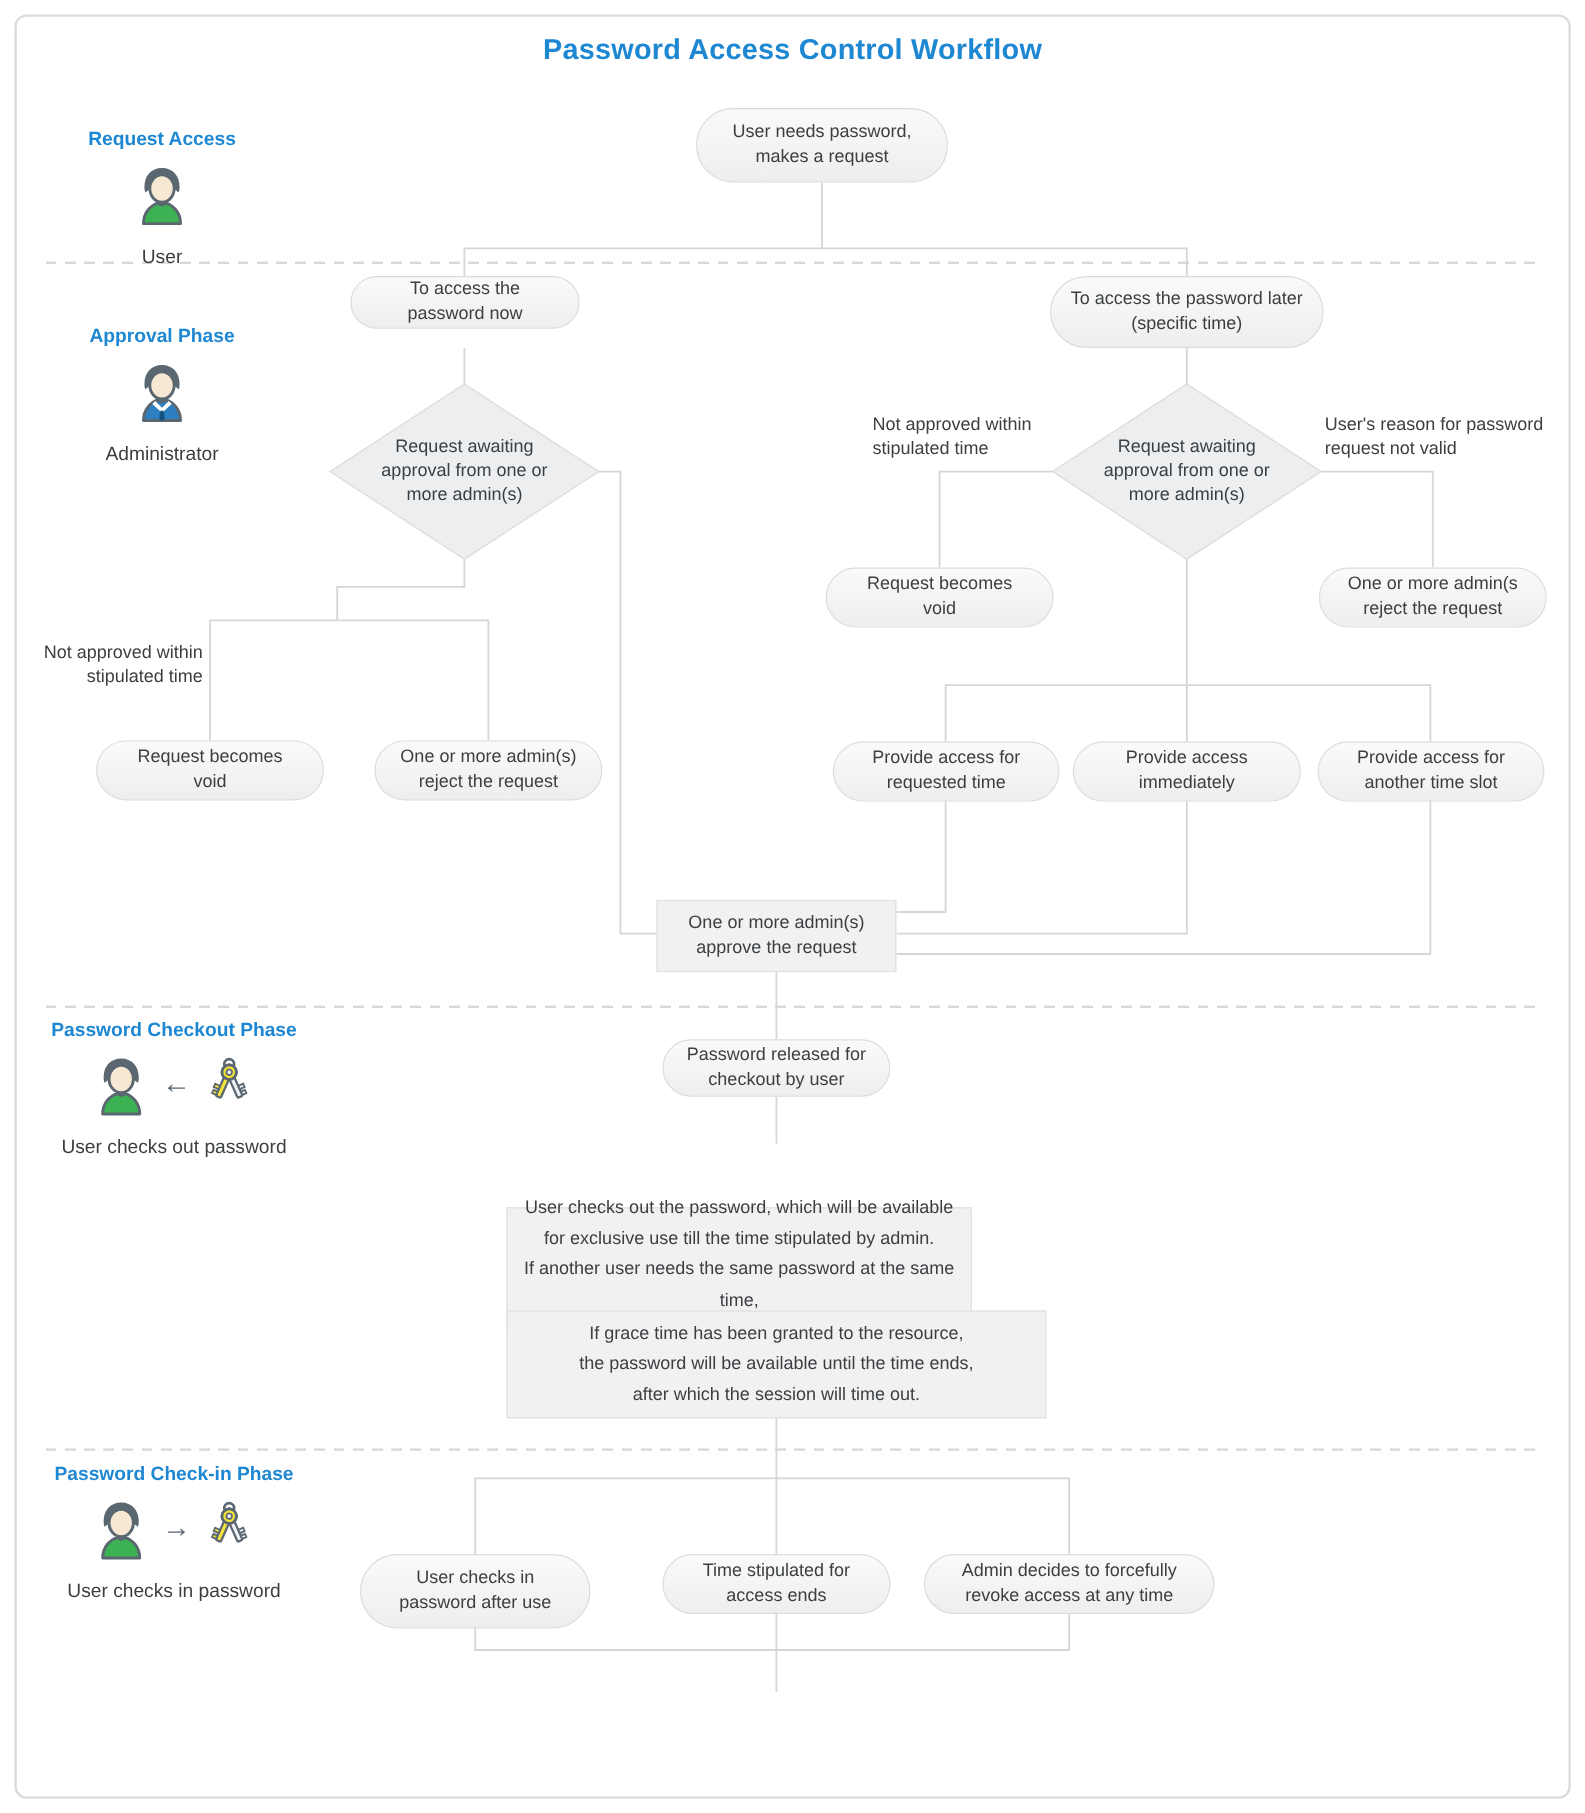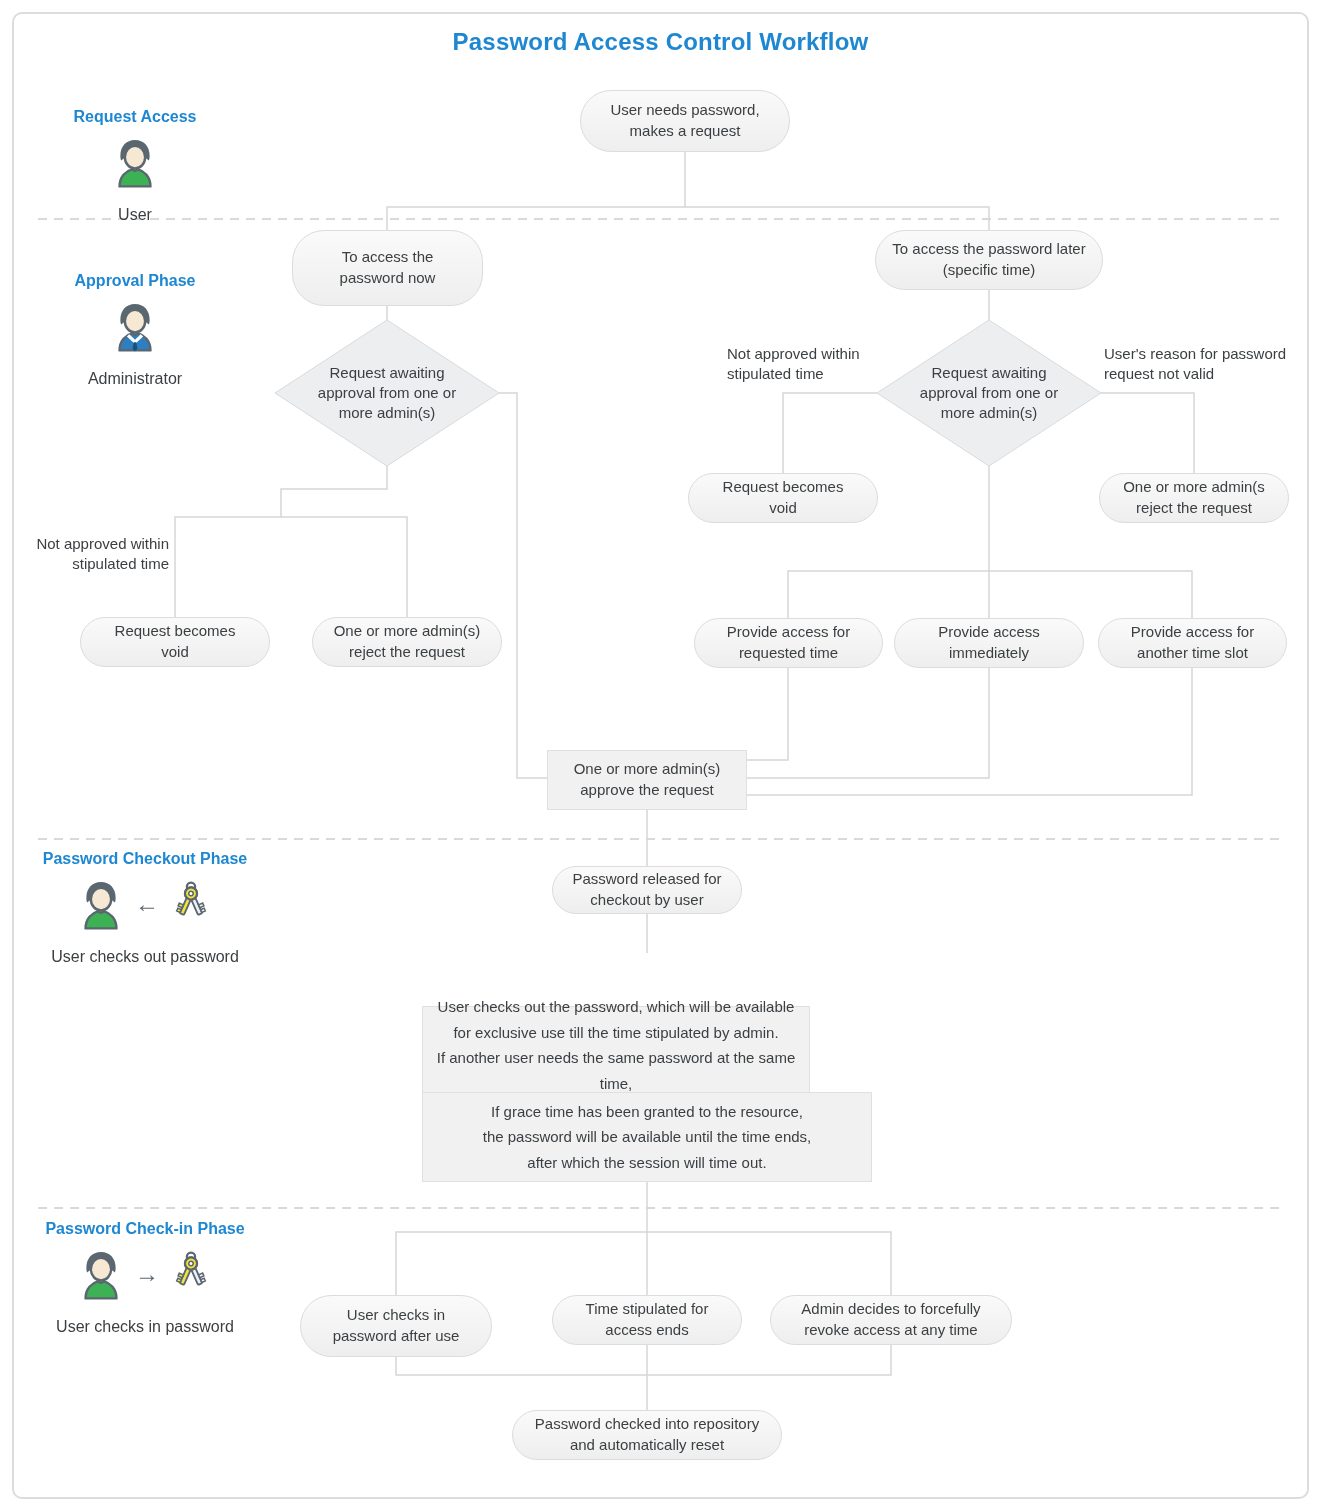--- a/index.html
+++ b/index.html
@@ -144,21 +144,21 @@
           <circle cx="32" cy="18" r="8" fill="#f4e33b" stroke="#5b6770" stroke-width="3"></circle>
           <circle cx="32" cy="18" r="3" fill="#fff" stroke="#5b6770" stroke-width="2"></circle>
         </g>
       </svg>
     </div>
     <div class="phase-actor">User checks in password</div>
   </div>
 
   <div class="node pill" style="left:580px;top:90px;width:210px;height:62px">User needs password,
 makes a request</div>
-  <div class="node pill" style="left:292px;top:230px;width:191px;height:76px">To access the
+  <div class="node pill" style="left:292px;top:230px;width:191px;height:44px">To access the
 password now</div>
   <div class="node pill" style="left:875px;top:230px;width:228px;height:60px">To access the password later
 (specific time)</div>
 
   <div class="dlabel" style="left:292px;top:356px;width:190px;height:74px">Request awaiting
 approval from one or
 more admin(s)</div>
   <div class="dlabel" style="left:894px;top:356px;width:190px;height:74px">Request awaiting
 approval from one or
 more admin(s)</div>
@@ -191,22 +191,20 @@
   <div class="node note" style="left:422px;top:1092px;width:450px;height:90px">If grace time has been granted to the resource,
 the password will be available until the time ends,
 after which the session will time out.</div>
 
   <div class="node pill" style="left:300px;top:1295px;width:192px;height:62px">User checks in
 password after use</div>
   <div class="node pill" style="left:552px;top:1295px;width:190px;height:50px">Time stipulated for
 access ends</div>
   <div class="node pill" style="left:770px;top:1295px;width:242px;height:50px">Admin decides to forcefully
 revoke access at any time</div>
-  <div class="node pill" style="left:512px;top:1410px;width:270px;height:50px">Password checked into repository
-and automatically reset</div>
 
   <div class="elabel" style="left:24px;top:534px;width:145px;text-align:right">Not approved within
 stipulated time</div>
   <div class="elabel" style="left:727px;top:344px;width:170px;text-align:left">Not approved within
 stipulated time</div>
   <div class="elabel" style="left:1104px;top:344px;width:200px;text-align:left">User's reason for password
 request not valid</div>
 
 </div>
 

